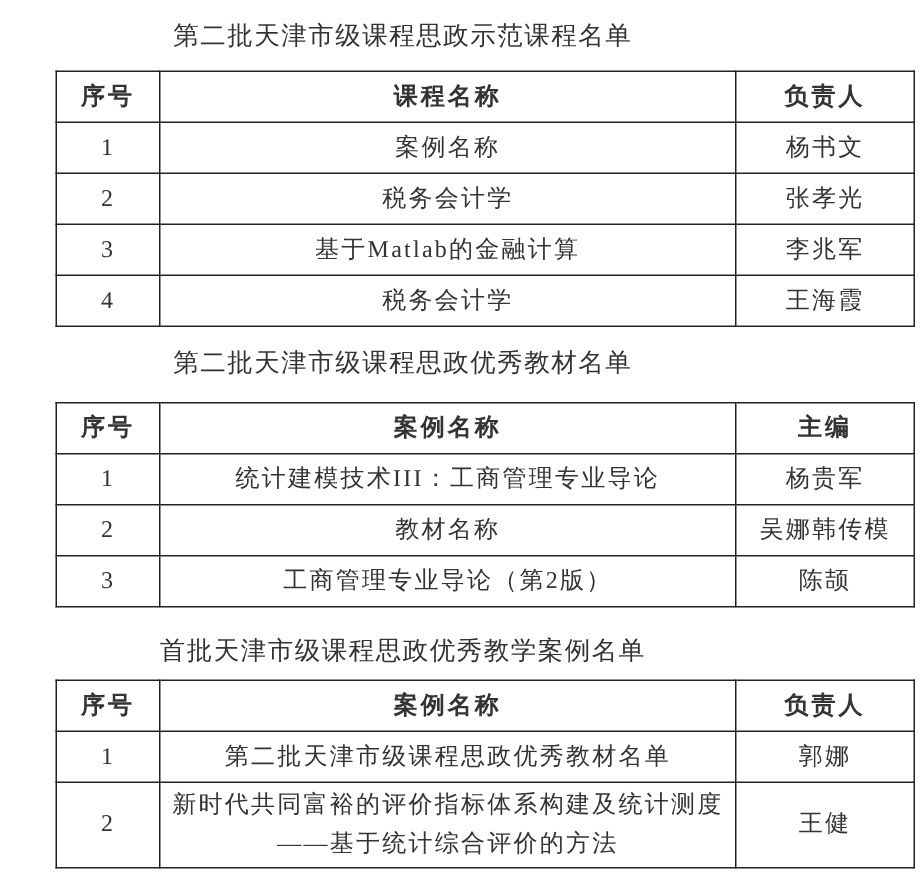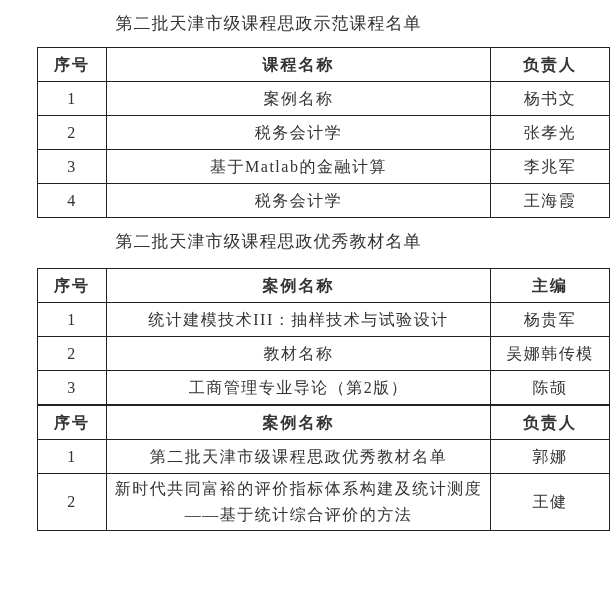--- a/index.html
+++ b/index.html
@@ -97,36 +97,37 @@
 
   <table class="doc-table">
     <tbody>
         <tr>
       <th class="col-index">序号</th>
       <th class="col-name">案例名称</th>
       <th class="col-person">主编</th>
     </tr>
     <tr>
       <td>1</td>
-      <td>统计建模技术III：抽样技术与试验设计</td>
+      <td>统计建模技术III：工商管理专业导论</td>
       <td>杨贵军</td>
     </tr>
     <tr>
       <td>2</td>
       <td>教材名称</td>
       <td>吴娜韩传模</td>
     </tr>
     <tr>
       <td>3</td>
       <td>工商管理专业导论（第2版）</td>
       <td>陈颉</td>
     </tr>
   </tbody>
     </table>
 
+  <h3 class="section-title title-3">首批天津市级课程思政优秀教学案例名单</h3>
 
   <table class="doc-table">
     <tbody>
         <tr>
       <th class="col-index">序号</th>
       <th class="col-name">案例名称</th>
       <th class="col-person">负责人</th>
     </tr>
     <tr>
       <td>1</td>

